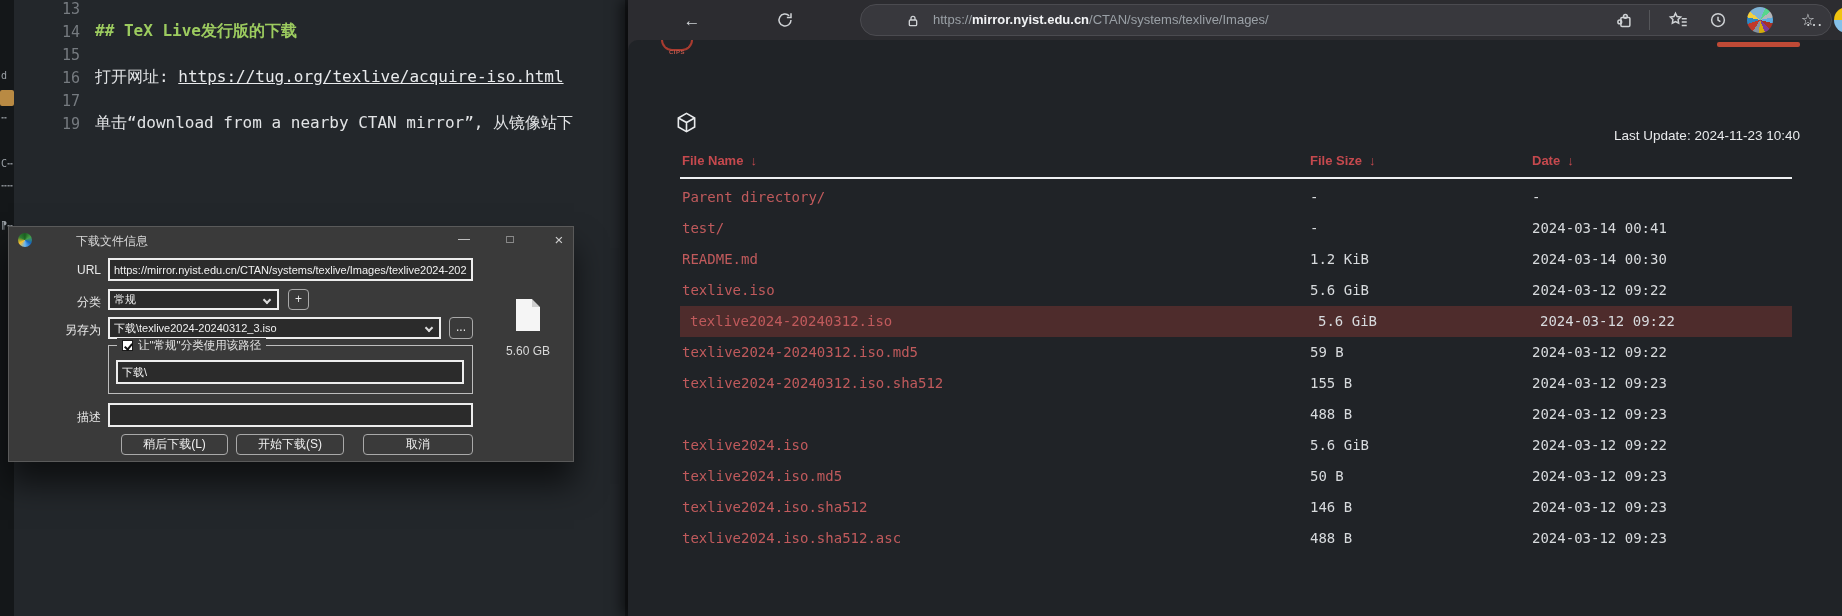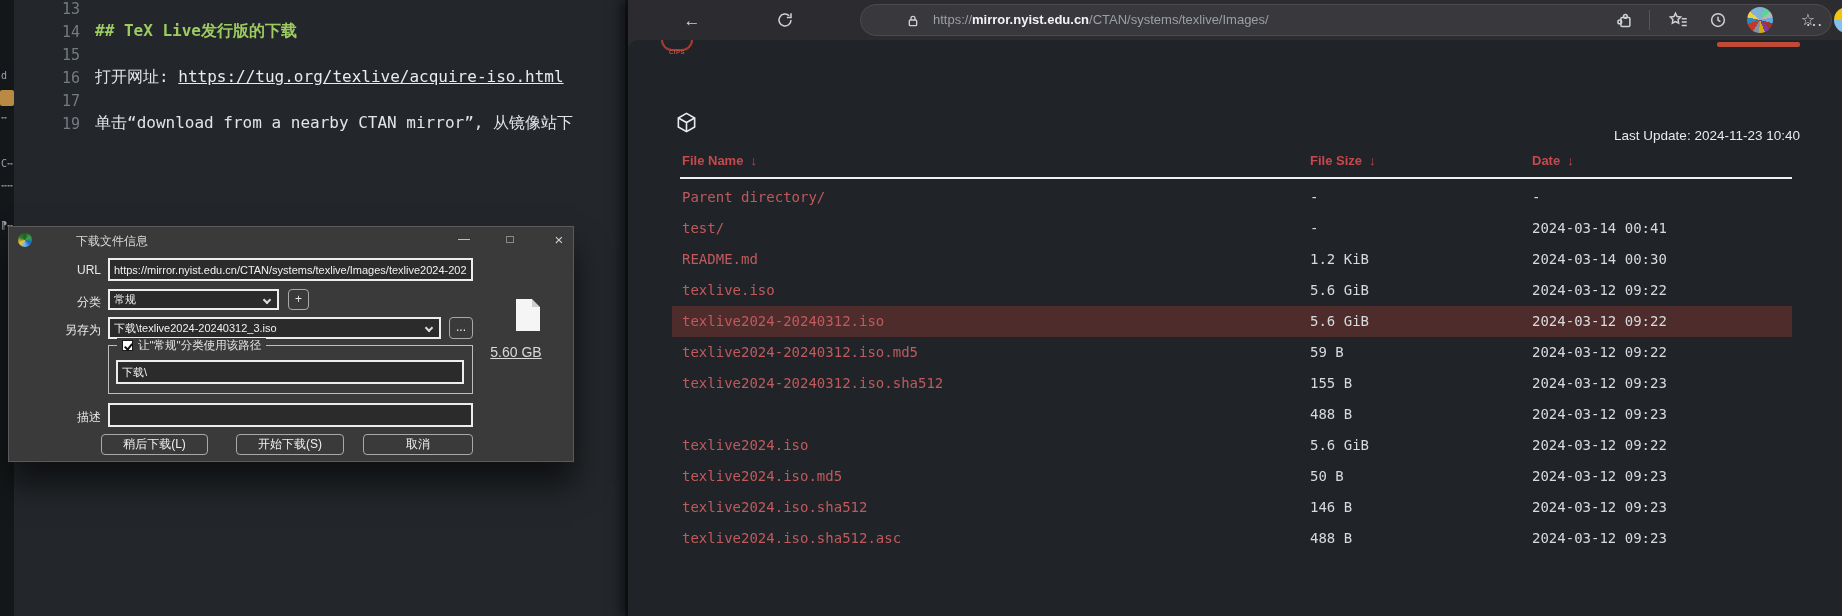--- a/index.html
+++ b/index.html
@@ -30,21 +30,21 @@
   input.dlg-field { outline:none; }
   .combo-chevron { position:absolute; right:7px; top:6px; width:6px; height:6px; border-right:2px solid #dcdcdc; border-bottom:2px solid #dcdcdc; transform:rotate(45deg); }
   .sq-btn { position:absolute; background:#3a3a3a; border:1px solid #a9a9a9; border-radius:4px; color:#e8e8e8; text-align:center; }
   .groupbox { position:absolute; left:99px; top:118px; width:365px; height:49px; border:1px solid #bdbdbd; }
   .group-legend { position:absolute; left:8px; top:-8px; background:#3a3a3a; padding:0 5px; display:flex; align-items:center; gap:5px; font-size:11.5px; }
   .chk { width:11px; height:11px; background:#fff; border:1px solid #1a1a1a; position:relative; }
   .chk::after { content:""; position:absolute; left:2.5px; top:0.5px; width:3px; height:6px; border-right:2px solid #111; border-bottom:2px solid #111; transform:rotate(40deg); }
   .dlg-btn { position:absolute; top:207px; height:21px; background:#3a3a3a; border:1px solid #a9a9a9; border-radius:4px; color:#f0f0f0; text-align:center; line-height:19px; font-size:12px; }
   .doc-icon { position:absolute; left:507px; top:72px; width:24px; height:32px; background:#f5f5f5; }
   .doc-fold { position:absolute; right:0; top:0; width:0; height:0; border-top:8px solid #3a3a3a; border-left:8px solid #cfcfcf; }
-  .doc-size { position:absolute; left:466px; top:117px; width:82px; text-align:center; color:#d9d9d9; font-size:14px;text-decoration:underline; }
+  .doc-size { position:absolute; left:478px; top:117px; width:82px; text-align:center; color:#d9d9d9; font-size:12px; }
 
   
   .browser { position:absolute; left:628px; top:0; width:1214px; height:616px; background:#2c2c30; box-shadow:-7px 0 12px rgba(0,0,0,.55); }
   .tb-icon { position:absolute; top:6px; width:28px; height:28px; display:flex; align-items:center; justify-content:center; color:#cfd2d5; }
   .tb-glyph { font-size:17px; line-height:1; }
   .pill { position:absolute; left:232px; top:4px; width:972px; height:32px; border-radius:16px; background:#38383d; border:1px solid #4b4b50; }
   .pill-url { position:absolute; left:72px; top:7px; font-size:13px; white-space:nowrap; }
   .u-dim { color:#9aa0a6; } .u-host { color:#f2f3f5; font-weight:700; }
   .sep { position:absolute; left:1021px; top:10px; width:1px; height:20px; background:#55565a; }
   .avatar { position:absolute; left:1119px; top:7px; width:26px; height:26px; border-radius:50%; background:conic-gradient(#7fb3d5 0 24deg,#58d68d 0 50deg,#b3b6b9 0 78deg,#5dade2 0 104deg,#a93226 0 132deg,#7d3c98 0 158deg,#d4ac0d 0 184deg,#85929e 0 212deg,#c0392b 0 252deg,#2e86c1 0 282deg,#f4d03f 0 310deg,#7fb3d5 0 360deg); }
@@ -58,21 +58,21 @@
   .pg-title .pfx { font-size:19px; color:#e9ebed; }
   .pg-title .pth { font:700 19px "DejaVu Sans Mono",monospace; color:#eef0f2; }
   .cube { position:absolute; left:47px; top:71px; }
   .lastupd { position:absolute; right:42px; top:88px; font-size:13.5px; color:#e8eaec; white-space:nowrap; }
   .lastupd b { font-weight:400; }
   .th { position:absolute; top:113px; font-size:13px; font-weight:700; color:#c5494e; white-space:nowrap; }
   .th .arr { margin-left:7px; font-weight:400; }
   .hline { position:absolute; left:52px; top:137px; width:1112px; height:2px; background:#eef0f2; }
   .rows { position:absolute; left:44px; top:142px; width:1120px; }
   .t-row { position:relative; height:31px; font:14px "DejaVu Sans Mono",monospace; }
-  .t-row.row-highlight { background:#4e2c2c; }
+  .t-row.row-highlight { background:#4e2c2c;margin-left:8px; }
   .t-row span { position:absolute; top:7px; white-space:nowrap; }
   .t-name { left:10px; color:#c05a5c; }
   .t-size { left:638px; color:#d7dadd; }
   .t-date { left:860px; color:#d7dadd; }
   svg.icon { display:block; }
 </style>
 </head>
 <body>
 
 <div class="screen">
@@ -145,21 +145,21 @@
     </div>
 
     <div class="dlg-label" style="left:40px;top:182px;width:52px">描述</div>
     <input class="dlg-field" style="left: 99px; top: 176px; width: 365px; height: 24px;" readonly="">
 
     <div class="doc-icon">
         <div class="doc-fold"></div>
       </div>
     <div class="doc-size">5.60 GB</div>
 
-    <div class="dlg-btn" style="left:92px;width:107px">稍后下载(L)</div>
+    <div class="dlg-btn" style="left:112px;width:107px">稍后下载(L)</div>
     <div class="dlg-btn" style="left:227px;width:108px">开始下载(S)</div>
     <div class="dlg-btn" style="left:354px;width:110px">取消</div>
   </div>
 
   <div class="browser">
     <div class="tb-icon" style="left:50px">
         <span class="tb-glyph">←</span>
       </div>
     <div class="tb-icon" style="left:143px">
       <svg class="icon" width="18" height="18" viewBox="0 0 24 24">

